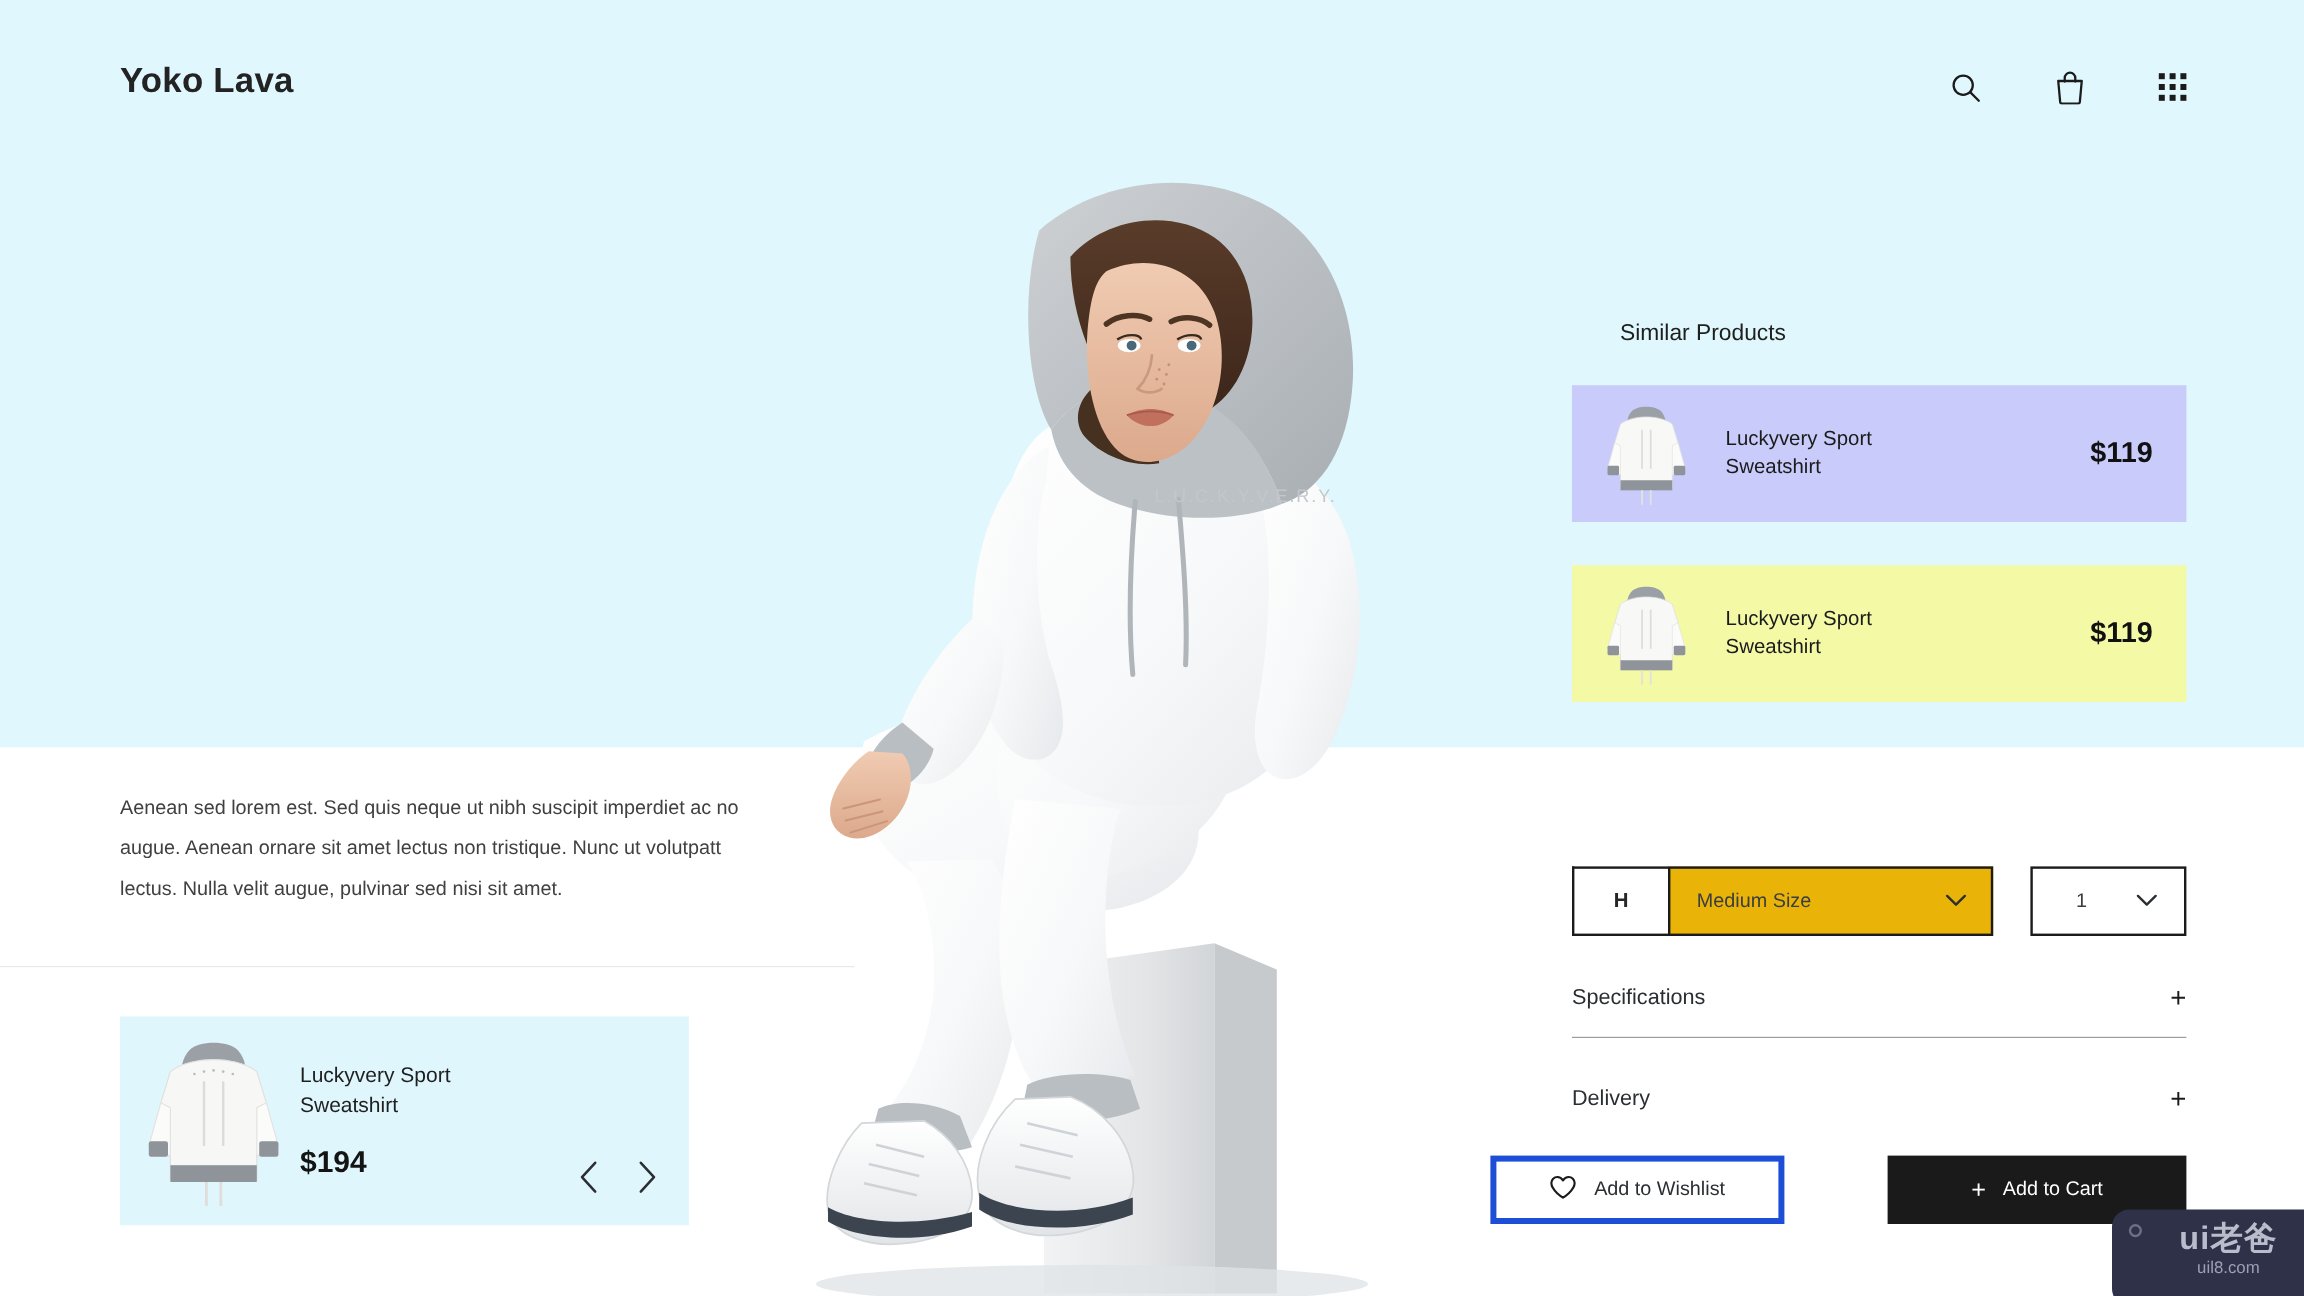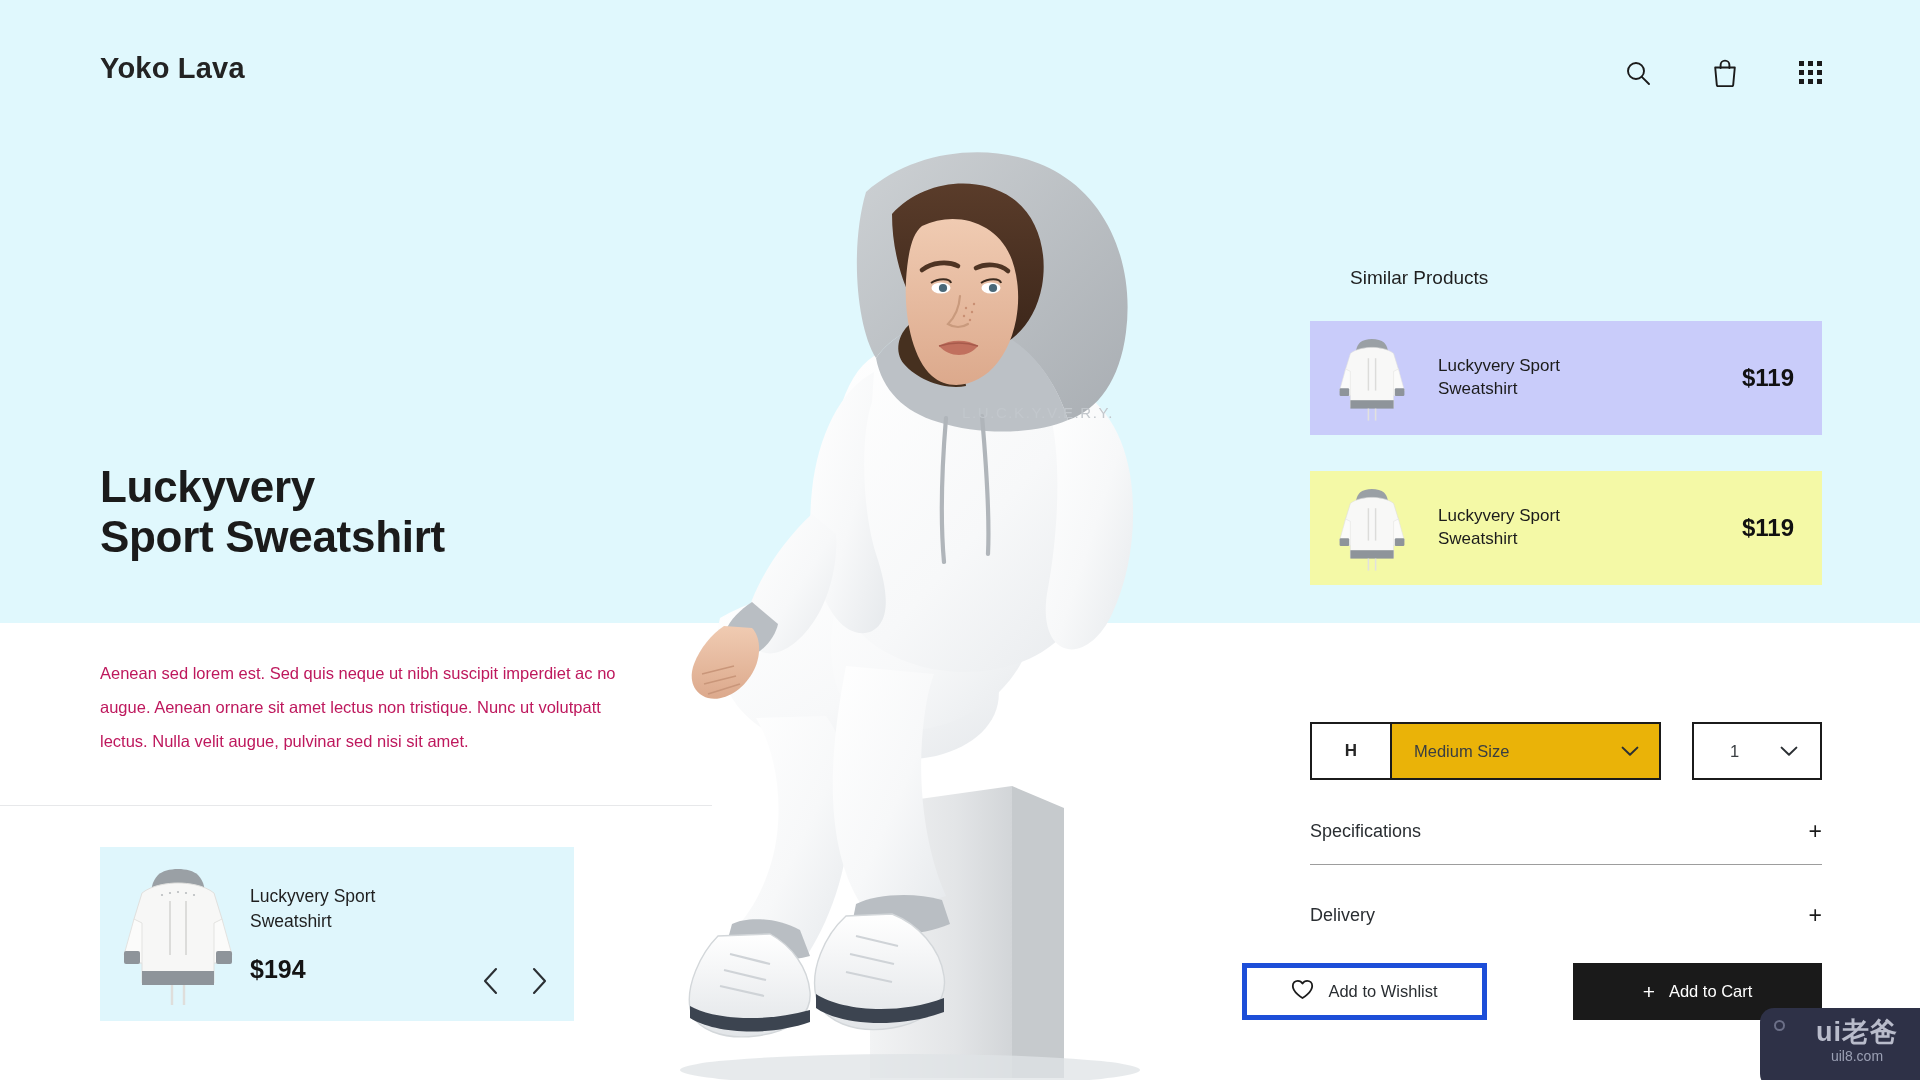--- a/index.html
+++ b/index.html
@@ -132,21 +132,21 @@
     z-index: 30;
   }
 
   .hero-desc {
     position: absolute;
     left: 100px;
     top: 657px;
     width: 520px;
     font-size: 16.5px;
     line-height: 2.05;
-    color: #be185d;
+    color: #404040;
     z-index: 30;
   }
 
   .left-divider {
     position: absolute;
     left: 0;
     top: 805px;
     width: 712px;
     height: 1px;
     background: #e7e8ea;
@@ -567,24 +567,20 @@
 
       <path d="M286 300 C282 348 280 400 284 444" stroke="#b0b5ba" stroke-width="4.2" fill="none" stroke-linecap="round"></path>
       <path d="M322 298 C326 344 330 394 328 436" stroke="#b0b5ba" stroke-width="4.2" fill="none" stroke-linecap="round"></path>
 
       <text x="302" y="300" font-family="Liberation Sans, sans-serif" font-size="15" letter-spacing="1.6" fill="#c2c7cc">L.U.C.K.Y.V.E.R.Y.</text>
 
       <ellipse cx="250" cy="952" rx="230" ry="16" fill="#dfe3e6" opacity="0.75"></ellipse>
     </svg>
   </div>
 
-  <div class="hero-title">
-    <div>Luckyvery</div>
-    <div>Sport Sweatshirt</div>
-  </div>
 
   <div class="hero-desc">Aenean sed lorem est. Sed quis neque ut nibh suscipit imperdiet ac no augue. Aenean ornare sit amet lectus non tristique. Nunc ut volutpatt lectus. Nulla velit augue, pulvinar sed nisi sit amet.</div>
 
   <div class="left-divider"></div>
 
   <div class="feat-card">
     <div class="feat-thumb">
       <svg width="120" height="150" viewBox="0 0 120 150">
         <path d="M40 16 C48 8 72 8 80 16 C86 22 88 32 86 40 L34 40 C32 32 34 22 40 16 Z" fill="#9aa0a5"></path>
         <path d="M24 34 C34 26 50 24 60 24 C70 24 86 26 96 34 L104 60

